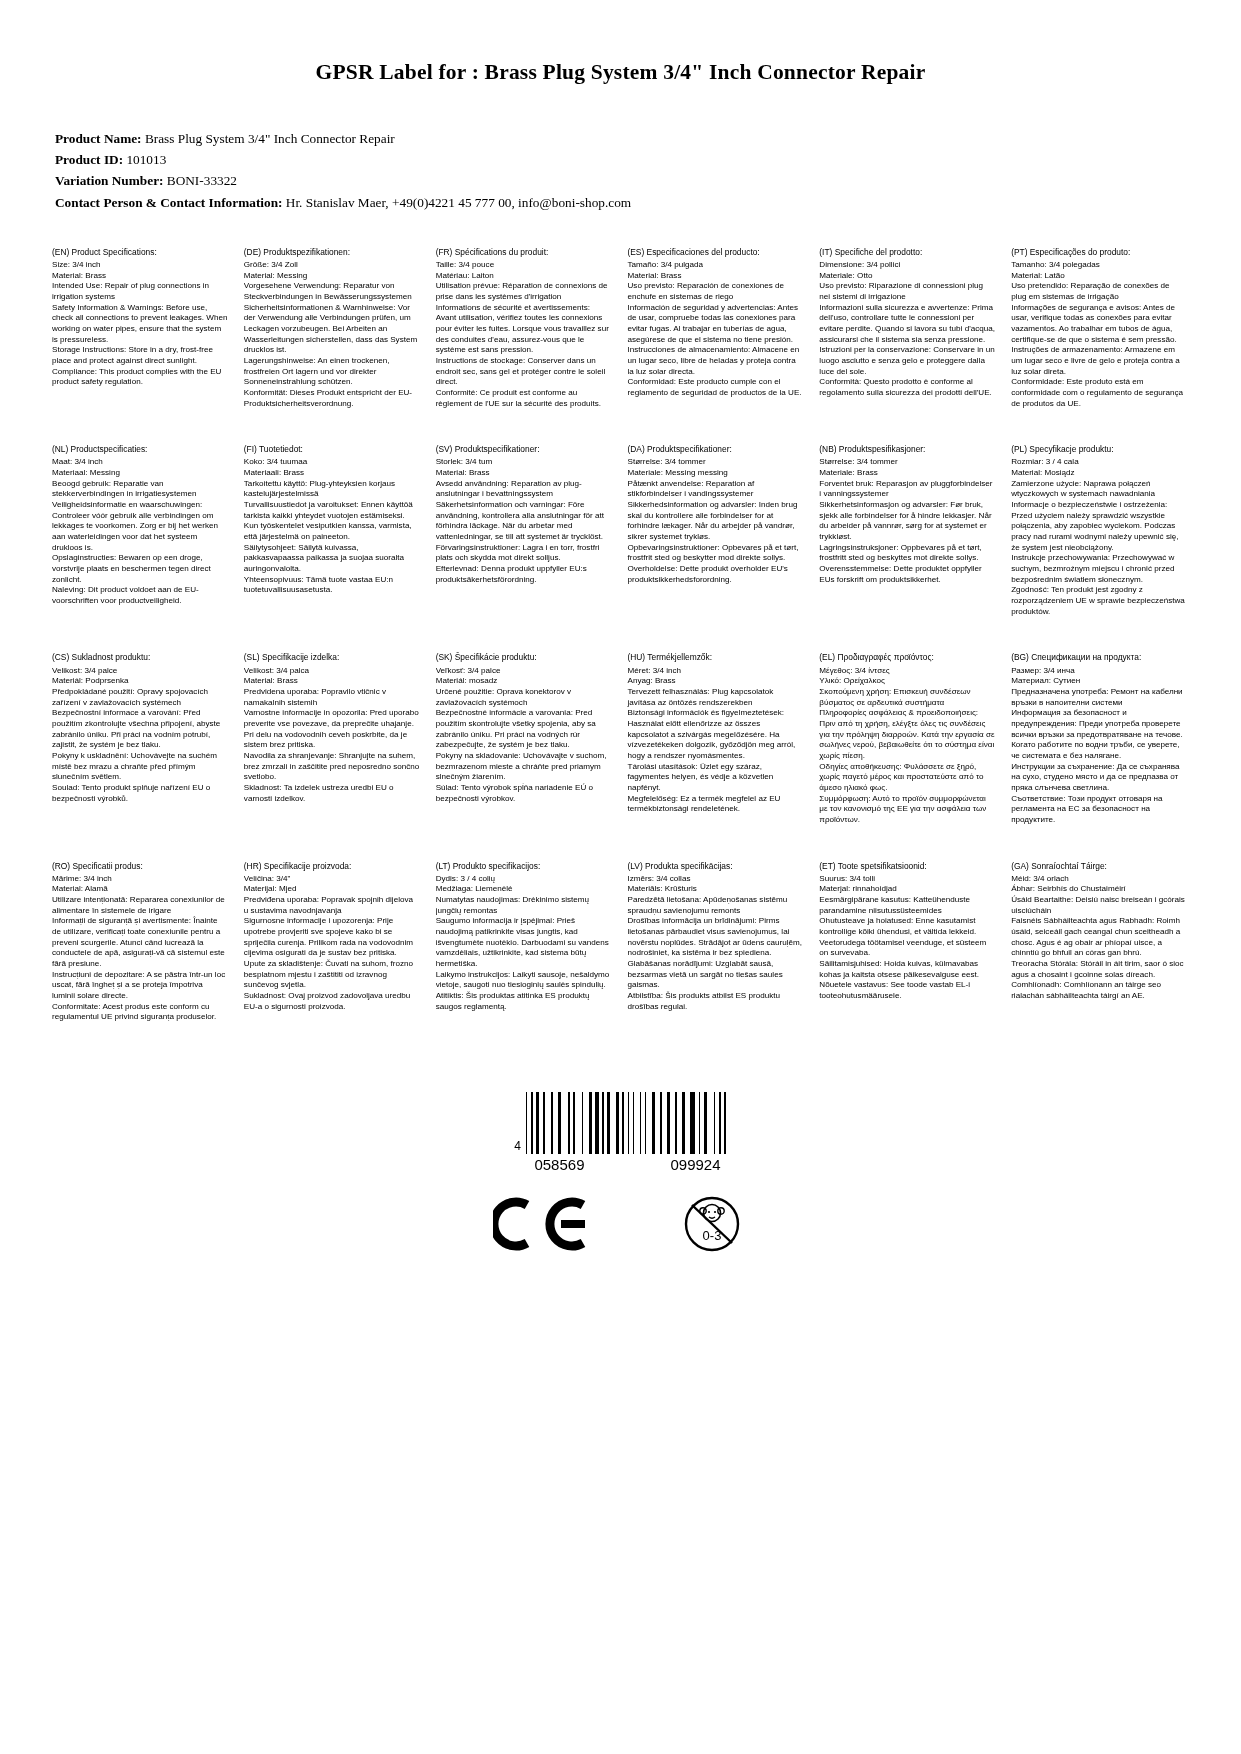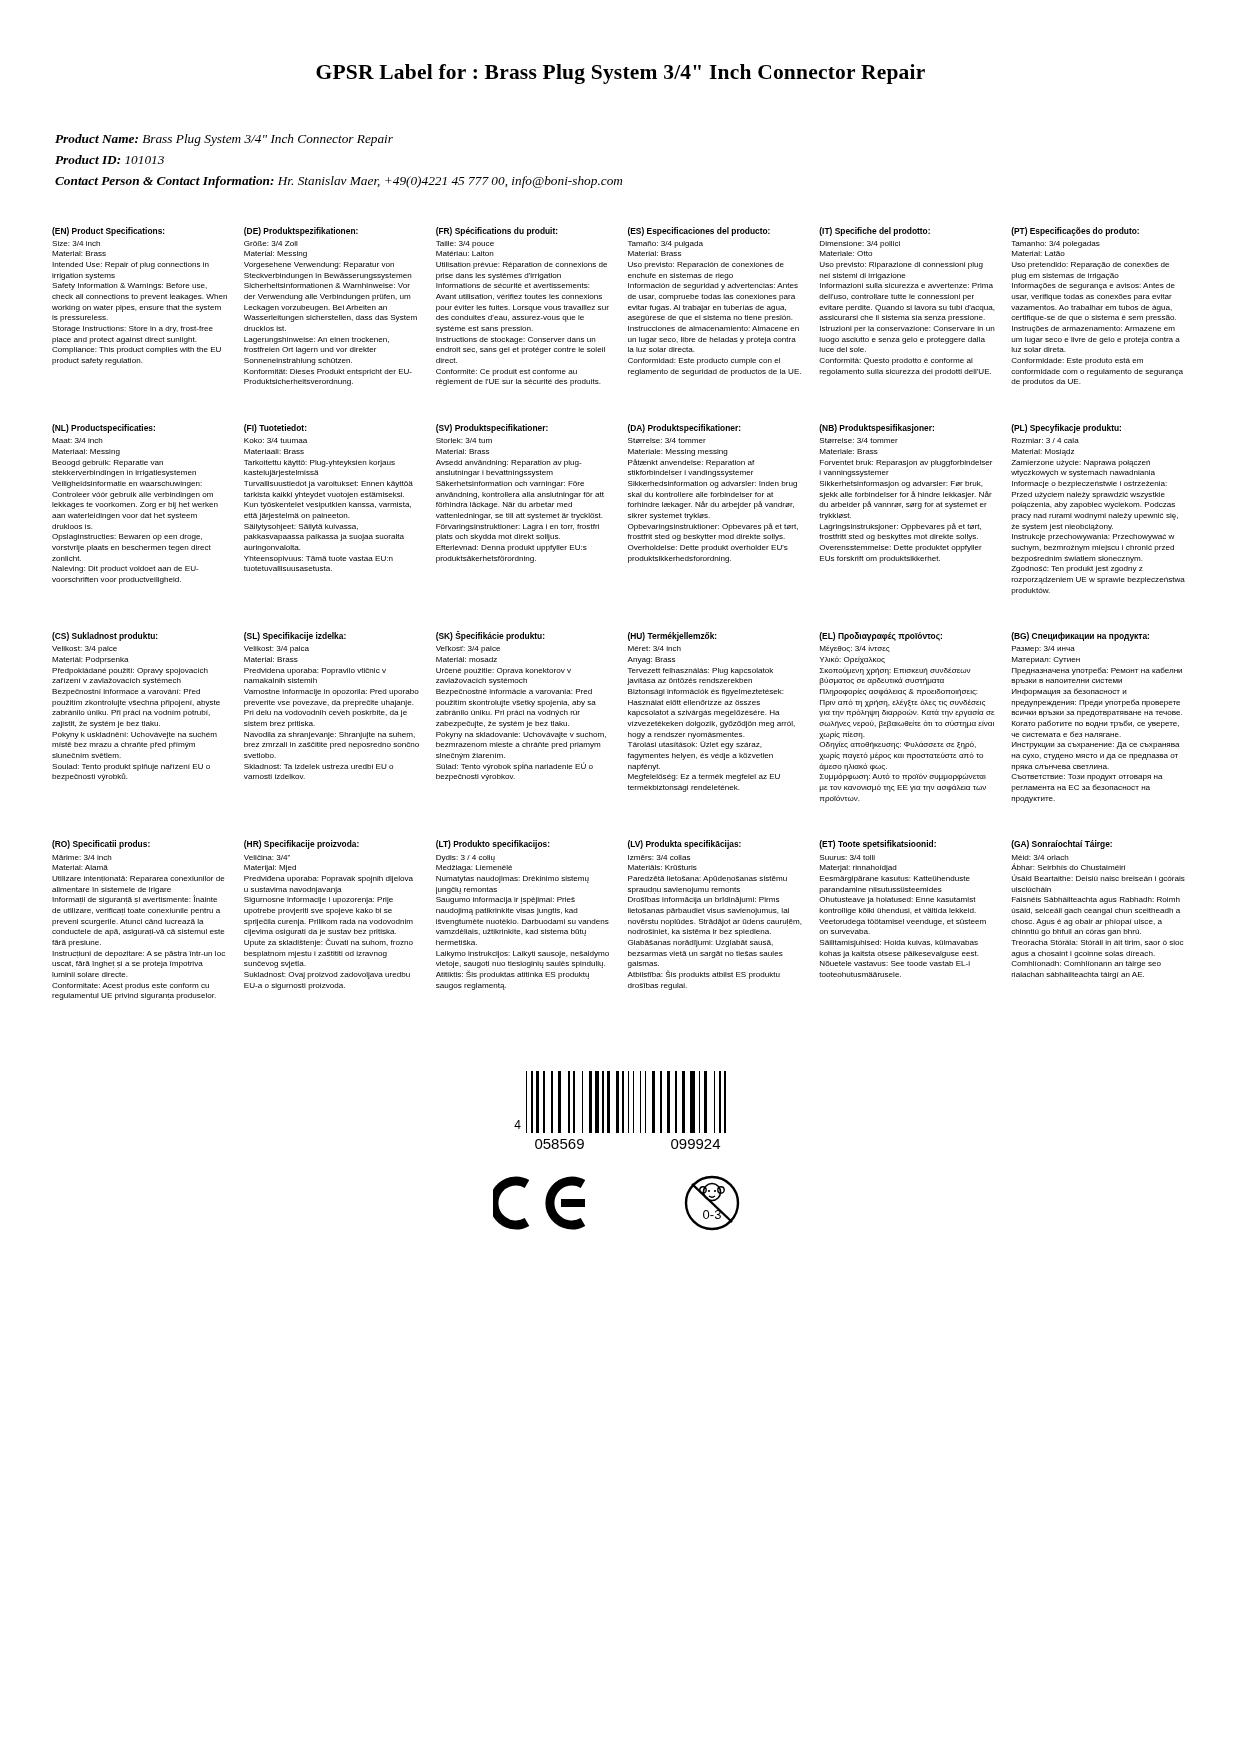--- a/index.html
+++ b/index.html
@@ -31,21 +31,20 @@
   }
   .meta {
     margin: 0 0 34px 3px;
     font-size: 13.3px;
     line-height: 1.52;
     font-family: "Liberation Serif", serif;
   }
   .meta .row {
     margin-bottom: 1px;
     white-space: nowrap;
-    font-style: italic;
   }
   .meta .lbl {
     font-weight: bold;
   }
   .meta .val {
     font-weight: normal;
   }
   .grid {
     display: grid;
     grid-template-columns: repeat(6, 1fr);
@@ -54,21 +53,21 @@
     margin-top: 10px;
   }
   .cell {
     box-sizing: border-box;
     padding: 0 2px 30px 0;
     font-size: 8.1px;
     line-height: 1.32;
     overflow: hidden;
   }
   .cell .hd {
-    font-weight: bold;
+    font-weight: normal;
     font-size: 8.4px;
     margin-bottom: 2px;
     display: block;
   }
   .cell p {
     margin: 0 0 5px 0;
     white-space: pre-wrap;
   }
   
   .barcode-wrap {
@@ -129,20 +128,24 @@
   <h1 class="doc-title">GPSR Label for : Brass Plug System 3/4" Inch Connector Repair</h1>
 
   <div class="meta">
     <div class="row">
       <span class="lbl">Product Name:</span>
       <span class="val">Brass Plug System 3/4" Inch Connector Repair</span>
     </div>
     <div class="row">
       <span class="lbl">Product ID:</span>
       <span class="val">101013</span>
+    </div>
+    <div class="row">
+      <span class="lbl">Variation Number:</span>
+      <span class="val">BONI-33322</span>
     </div>
     <div class="row">
       <span class="lbl">Contact Person &amp; Contact Information:</span>
       <span class="val">Hr. Stanislav Maer, +49(0)4221 45 777 00, info@boni-shop.com</span>
     </div>
   </div>
 
   <div class="grid">
     <div class="cell">
       <span class="hd">(EN) Product Specifications:</span>

